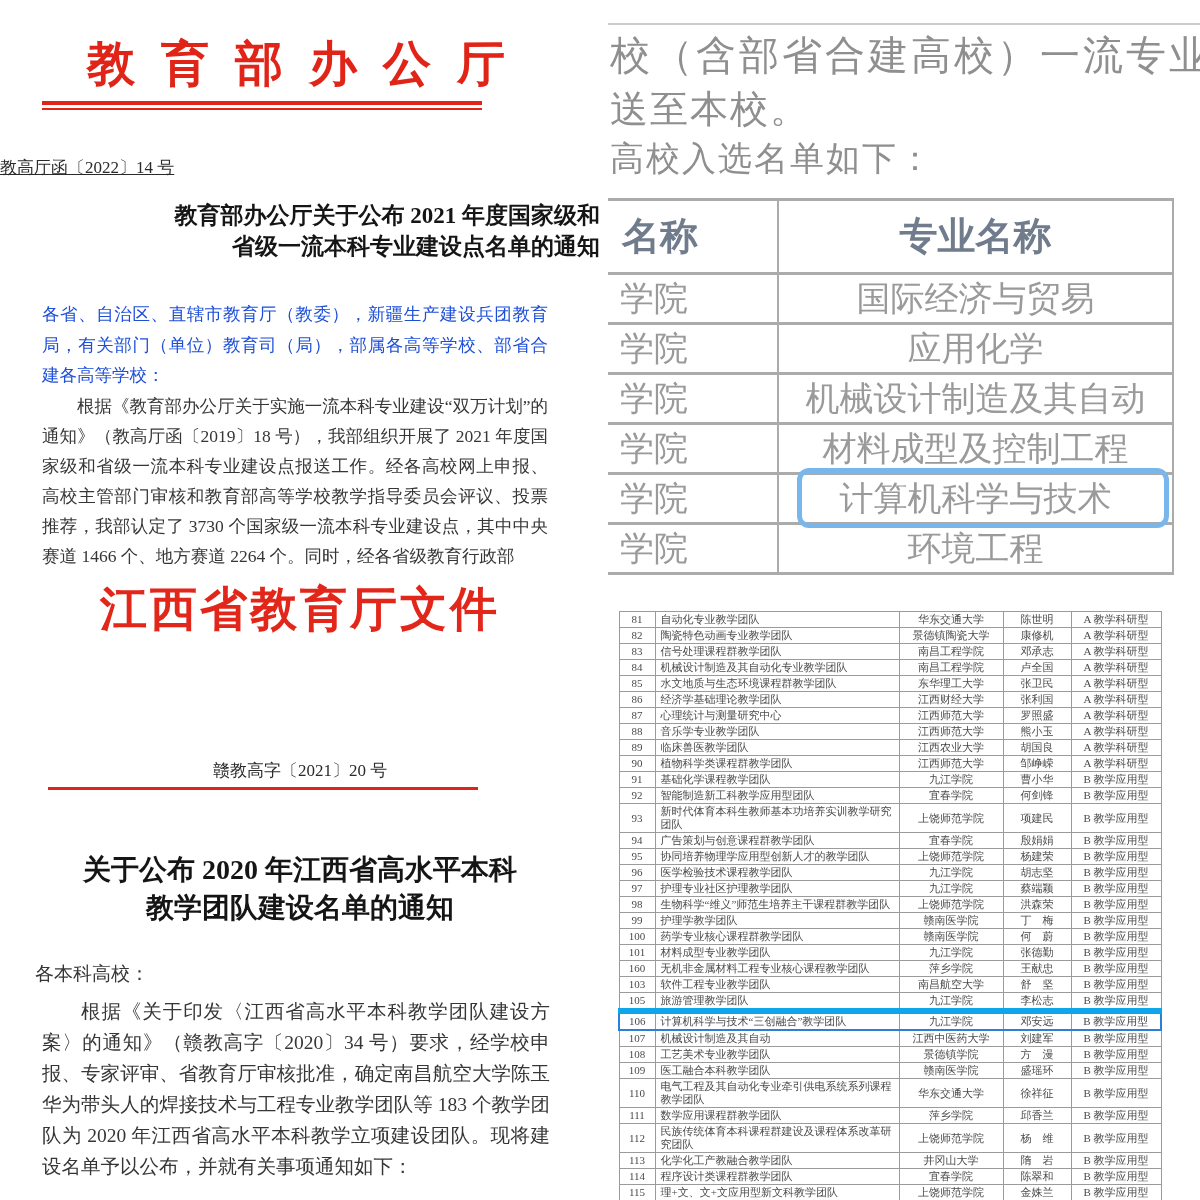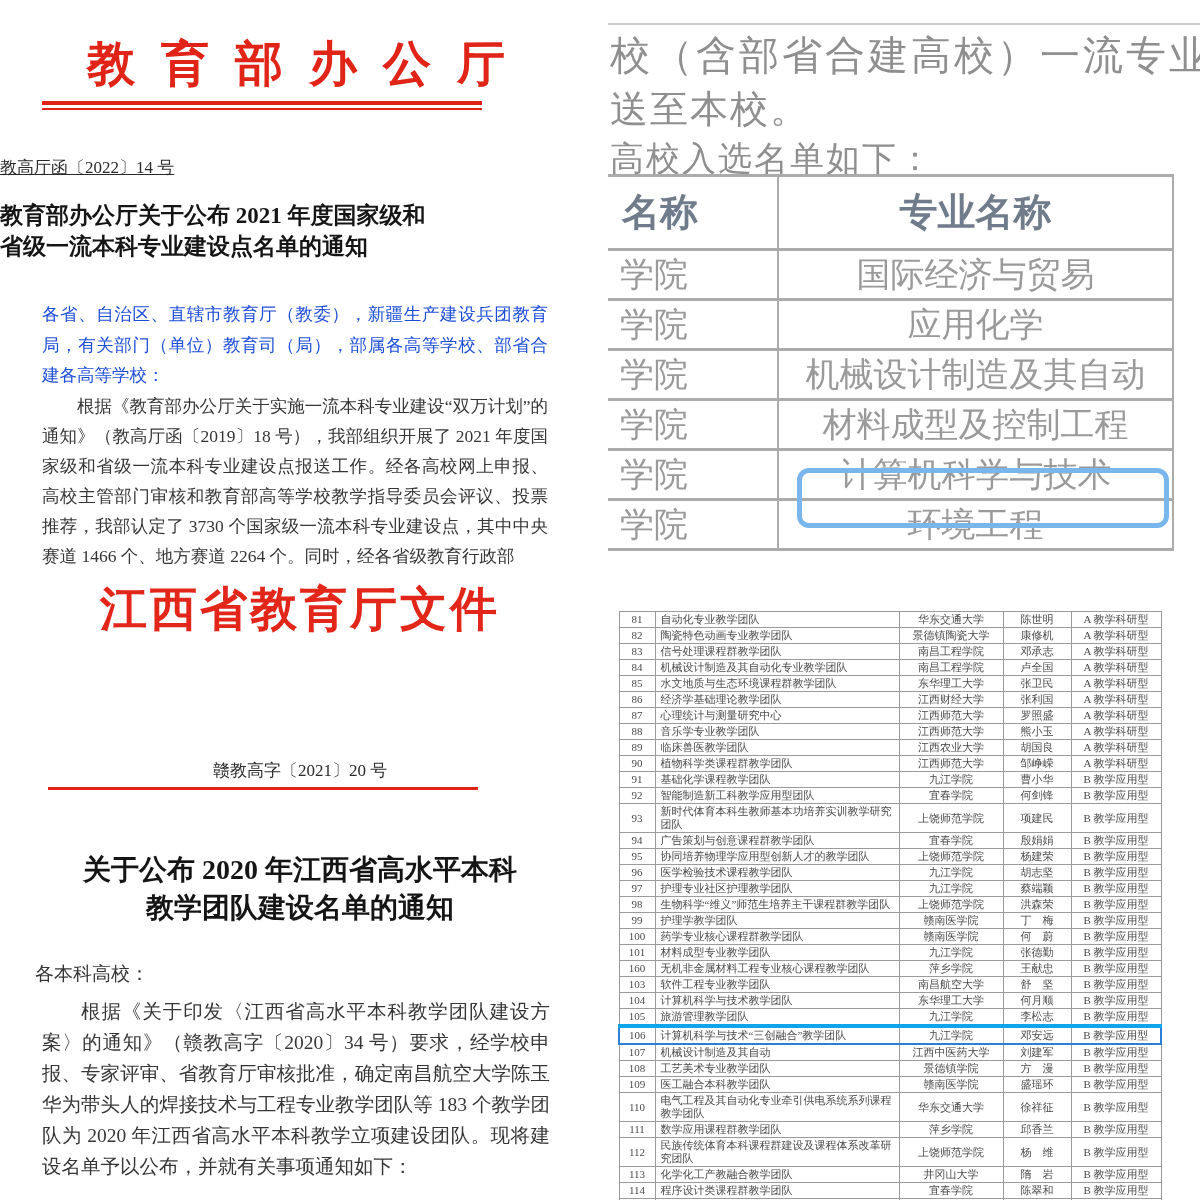--- a/index.html
+++ b/index.html
@@ -8,21 +8,21 @@
             font-family:"Liberation Serif", serif; overflow:hidden; }
 
   
   .moe-header { position:absolute; top:32px; left:40px; width:512px; text-align:center;
                 font-size:48px; font-weight:bold; color:#e02518; letter-spacing:26px;
                 text-indent:26px; white-space:nowrap; }
   .rule-double { position:absolute; top:101px; left:42px; width:440px; height:9px;
                  border-top:4px solid #e02518; border-bottom:2px solid #e02518; }
   .doc-no1 { position:absolute; top:156px; left:0; width:548px; 
              font-size:17px; color:#2a2a2a;text-decoration:underline; }
-  .notice1 { position:absolute; top:200px; left:0; width:600px; text-align:left;
+  .notice1 { position:absolute; top:200px; left:0; width:600px; text-align:right;
              font-size:23px; font-weight:bold; color:#151515; line-height:31px; }
   .salut1 { position:absolute; top:299px; left:42px; width:506px; font-size:17.5px;
             line-height:30.5px; color:#1d4ed8; text-align:justify; }
   .para1 { position:absolute; top:391px; left:42px; width:506px; font-size:17.5px;
            line-height:30px; color:#363636; text-align:justify; text-indent:2em; }
   .jx-banner { position:absolute; top:578px; left:0; width:600px; text-align:center;
                font-size:47px; font-weight:bold; color:#e2261a; letter-spacing:3px; }
   .doc-no2 { position:absolute; top:759px; left:0; width:600px; text-align:center;
              font-size:17px; color:#2a2a2a; }
   .rule-single { position:absolute; top:787px; left:48px; width:430px; height:3px;
@@ -33,39 +33,39 @@
   .para2 { position:absolute; top:996px; left:42px; width:508px; font-size:19.5px;
            line-height:31px; color:#363636; text-align:justify; text-indent:2em; }
 
   
   .rt-wrap { filter: blur(0.4px); }
   .rt-topline { position:absolute; top:23px; left:608px; width:592px; height:2px; background:#cccccc; }
   .rt-line { position:absolute; left:610px; color:#8f8f8f; white-space:nowrap; }
   .rt-line1 { top:28px; font-size:40px; letter-spacing:3px; }
   .rt-line2 { top:84px; font-size:38px; letter-spacing:2px; }
   .rt-line3 { top:136px; font-size:34px; letter-spacing:2px; }
-  .rt-table { position:absolute; top:174px; left:608px; width:566px; border-collapse:collapse;
+  .rt-table { position:absolute; top:198px; left:608px; width:566px; border-collapse:collapse;
               table-layout:fixed; }
   .rt-table th, .rt-table td { border-top:3px solid #ababab; border-bottom:3px solid #ababab;
               border-left:2px solid #ababab; border-right:2px solid #ababab;
               white-space:nowrap; overflow:hidden; }
   .rt-table tr > *:first-child { border-left:none; }
   .rt-table th { height:74px; font-size:38px; color:#707c8c; font-weight:bold; }
   .rt-table th.hc1 { text-align:left; padding-left:14px; }
   .rt-table td { height:50px; font-size:34px; color:#9a9a9a; text-align:center; }
   .rt-table td.c1 { text-align:left; padding-left:12px; }
   .rt-highlight { position:absolute; left:797px; top:468px; width:372px; height:60px;
                   border:5px solid #79b6ec; border-radius:12px; }
 
   
   .rb-table { position:absolute; top:611px; left:618px; width:542px; border-collapse:collapse;
               table-layout:fixed; font-size:11px; line-height:13px; color:#4a4a4a; }
   .rb-table td { border:1px solid #9b9b9b; padding:1px 2px; text-align:center; overflow:hidden; }
   .rb-table td.name { text-align:left; padding-left:5px; }
-  .rb-table tr.hl td { border-top:4px solid #0ea5e9; border-bottom:2px solid #2d7fd6; }
+  .rb-table tr.hl td { border-top:6px solid #0ea5e9; border-bottom:2px solid #2d7fd6; }
   .rb-table tr.hl td:first-child { border-left:2px solid #2d7fd6; }
   .rb-table tr.hl td:last-child { border-right:2px solid #2d7fd6; }
 </style>
 </head>
 <body>
 
 <div class="canvas">
 
   <section>
     <h1 class="moe-header">教育部办公厅</h1>
@@ -298,27 +298,20 @@
             <td>B 教学应用型</td>
           </tr>
           <tr>
             <td>103</td>
             <td class="name">软件工程专业教学团队</td>
             <td>南昌航空大学</td>
             <td>舒　坚</td>
             <td>B 教学应用型</td>
           </tr>
           <tr>
-            <td>104</td>
-            <td class="name">计算机科学与技术教学团队</td>
-            <td>东华理工大学</td>
-            <td>何月顺</td>
-            <td>B 教学应用型</td>
-          </tr>
-          <tr>
             <td>105</td>
             <td class="name">旅游管理教学团队</td>
             <td>九江学院</td>
             <td>李松志</td>
             <td>B 教学应用型</td>
           </tr>
           <tr class="hl">
             <td>106</td>
             <td class="name">计算机科学与技术“三创融合”教学团队</td>
             <td>九江学院</td>

